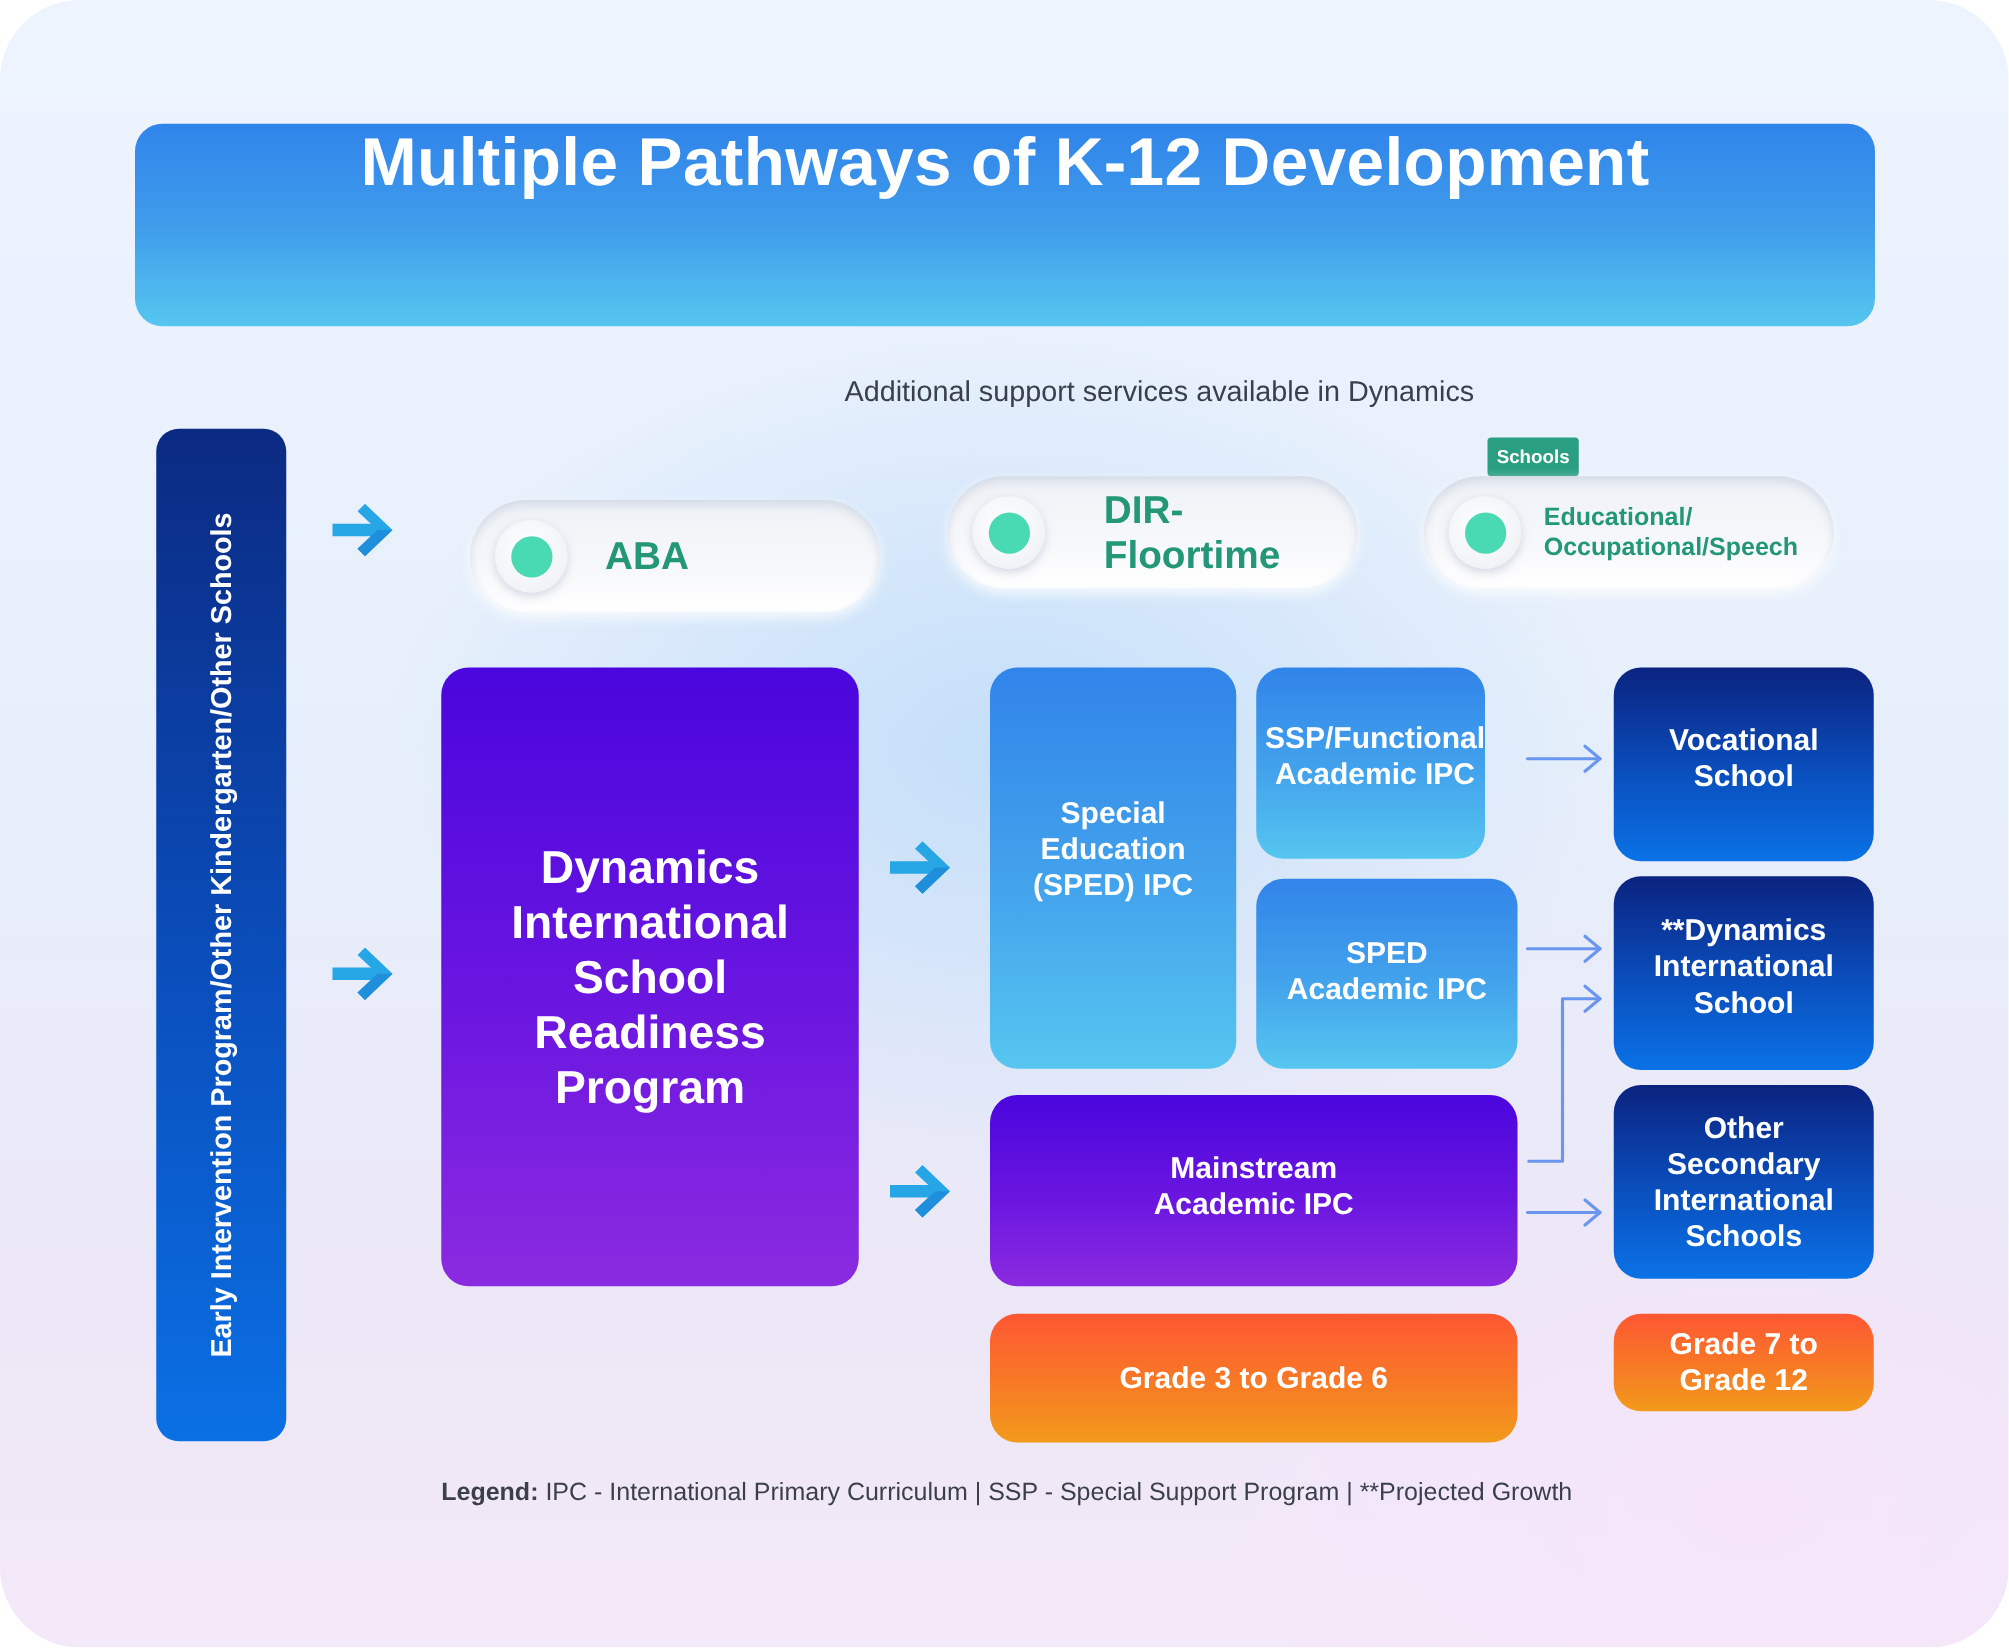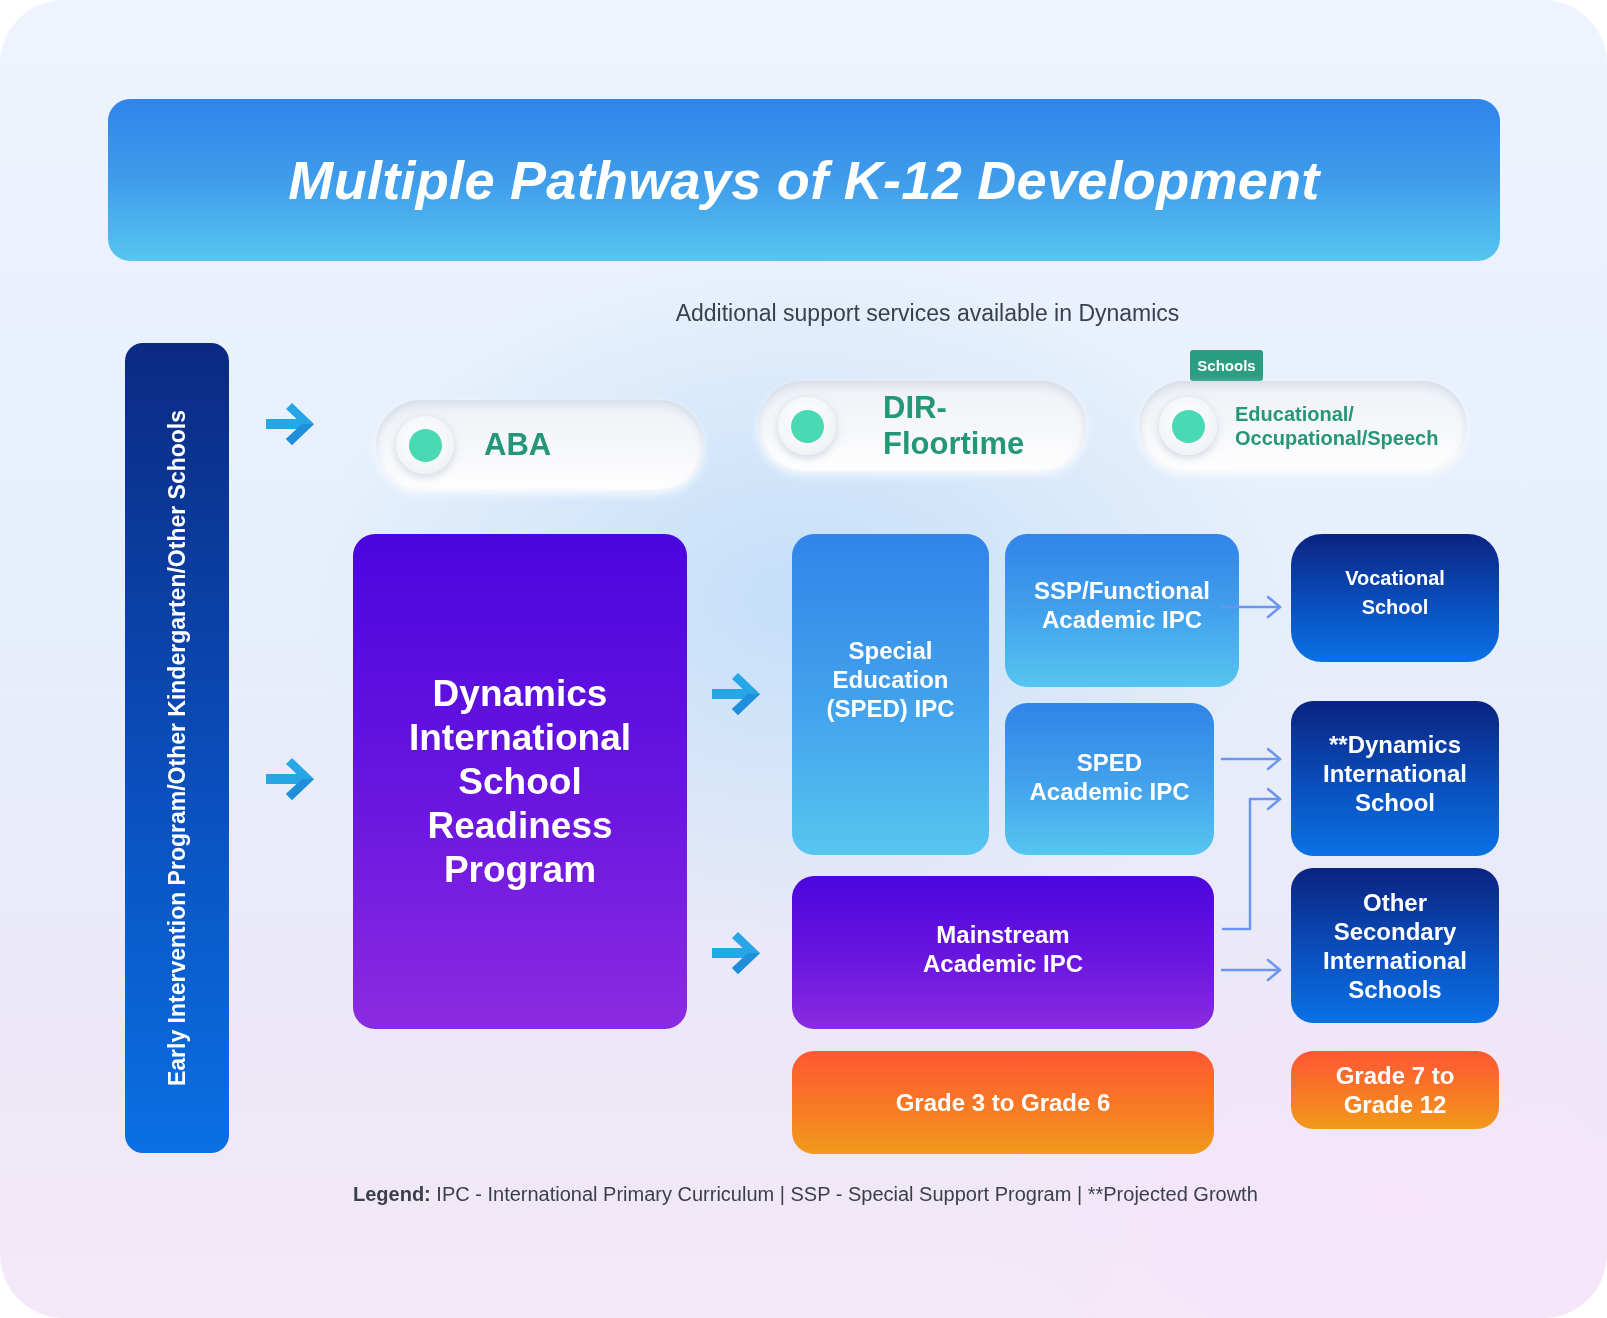--- a/index.html
+++ b/index.html
@@ -13,21 +13,21 @@
       radial-gradient(ellipse 700px 500px at 800px 600px, rgba(190,220,248,0.85), rgba(190,220,248,0) 70%),
       radial-gradient(ellipse 600px 400px at 1400px 1200px, rgba(246,228,250,0.9), rgba(246,228,250,0) 70%),
       linear-gradient(180deg, #eef4fe 0%, #e6effb 45%, #ece7f6 80%, #f4e9f8 100%);
     overflow: hidden;
   }
 
   .title-banner {
     position: absolute; left: 108px; top: 99px; width: 1392px; height: 162px;
     border-radius: 22px;
     background: linear-gradient(180deg, #3084ea 0%, #3f9ceb 50%, #56c6f0 100%);
-    display: flex; align-items: center; justify-content: center; font-style: italic;
+    display: flex; justify-content: center;
   }
   .title-banner h1 {
     color: #ffffff; font-size: 54px; font-weight: 700; letter-spacing: 0.3px;
   }
 
   .subtitle {
     position: absolute; left: 540px; top: 300px; width: 775px; text-align: center;
     font-size: 23px; color: #3a3f4a; font-weight: 400;
   }
 
@@ -76,25 +76,25 @@
   }
   .purple { background: linear-gradient(180deg, #4a06dd 0%, #6b16e0 55%, #8b2be0 100%); }
   .skyblue { background: linear-gradient(180deg, #3184e9 0%, #43a3ec 55%, #56c6f0 100%); }
   .navy { background: linear-gradient(180deg, #0b2380 0%, #0a4fbe 55%, #0a72e6 100%); }
   .orange { background: linear-gradient(180deg, #ff5733 0%, #f77a25 55%, #f29a1b 100%); }
 
   .box span { white-space: pre-line; }
 
   .readiness { left: 353px; top: 534px; width: 334px; height: 495px; font-size: 37px; line-height: 44px; }
   .sped-ipc { left: 792px; top: 534px; width: 197px; height: 321px; font-size: 24px; line-height: 29px; padding-bottom: 30px; }
-  .ssp-ipc { left: 1005px; top: 534px; width: 234px; height: 153px; font-size: 24px; line-height: 29px; padding-bottom: 12px; }
+  .ssp-ipc { left: 1005px; top: 534px; width: 183px; height: 153px; font-size: 24px; line-height: 29px; padding-bottom: 12px; justify-content: flex-end; }
   .sped-academic { left: 1005px; top: 703px; width: 209px; height: 152px; font-size: 24px; line-height: 29px; padding-bottom: 4px; }
   .mainstream { left: 792px; top: 876px; width: 422px; height: 153px; font-size: 24px; line-height: 29px; padding-bottom: 8px; }
 
-  .vocational { left: 1291px; top: 534px; width: 208px; height: 128px; font-size: 20px; line-height: 29px; padding-bottom: 10px; border-radius: 31px; }
+  .vocational { left: 1291px; top: 534px; width: 208px; height: 155px; font-size: 24px; line-height: 29px; padding-bottom: 10px; }
   .dynamics-is { left: 1291px; top: 701px; width: 208px; height: 155px; font-size: 24px; line-height: 29px; padding-bottom: 10px; }
   .other-sec { left: 1291px; top: 868px; width: 208px; height: 155px; font-size: 24px; line-height: 29px; }
 
   .grade1 { left: 353px; top: 1051px; width: 334px; height: 103px; font-size: 24px; line-height: 29px; }
   .grade2 { left: 792px; top: 1051px; width: 422px; height: 103px; font-size: 24px; line-height: 29px; }
   .grade3 { left: 1291px; top: 1051px; width: 208px; height: 78px; font-size: 24px; line-height: 29px; }
 
   .connectors { position: absolute; left: 0; top: 0; width: 1607px; height: 1318px; pointer-events: none; }
 
   .legend {

